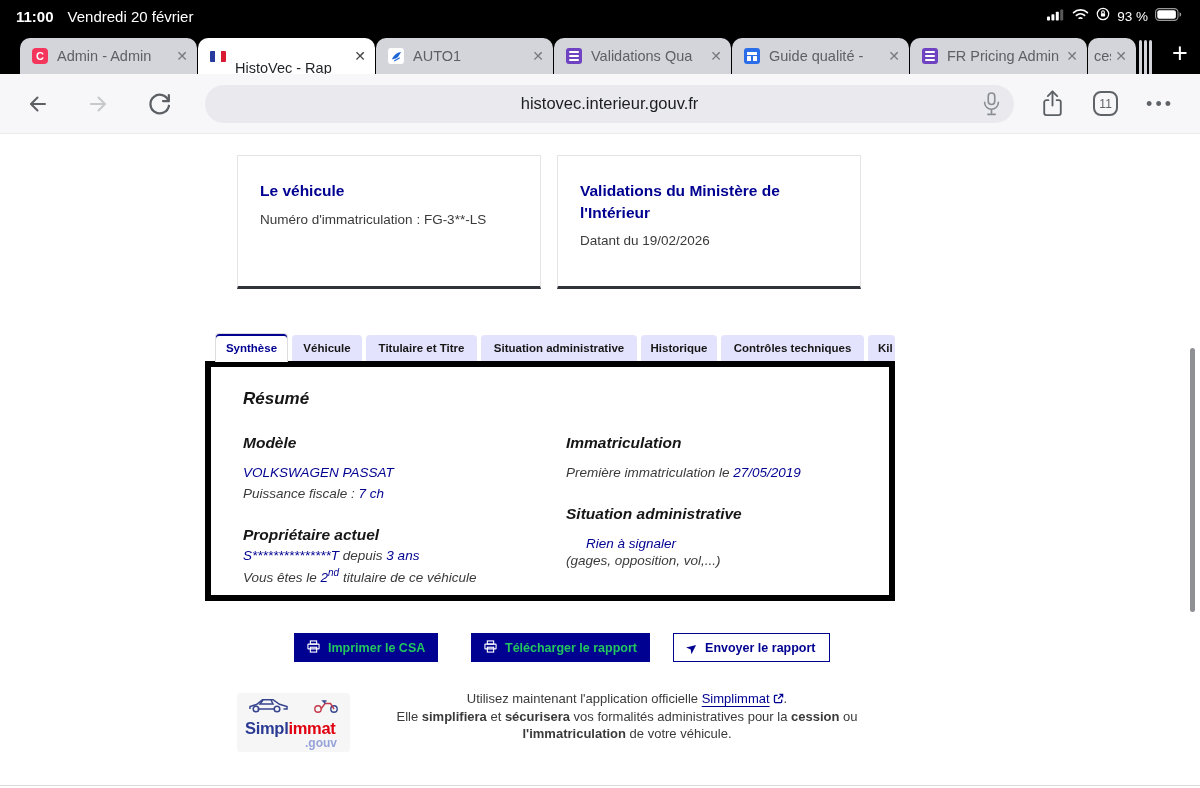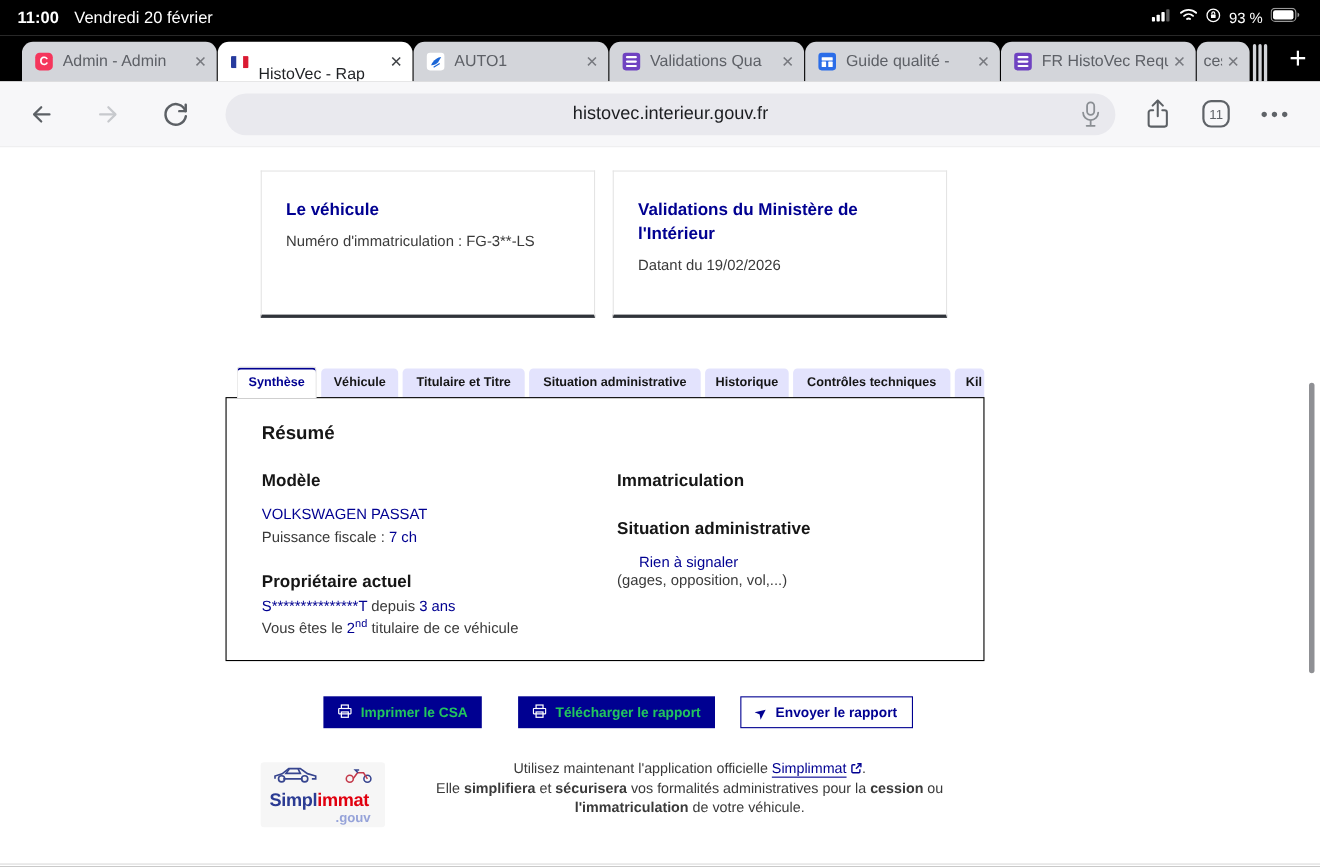--- a/index.html
+++ b/index.html
@@ -74,22 +74,22 @@
 
   .rtabs{position:absolute;left:205px;top:199px;width:690px;height:29px;display:flex;align-items:flex-end;gap:4px;
     box-sizing:border-box;padding-left:10px;overflow:hidden;z-index:2;}
   .rtab{flex:0 0 auto;display:flex;align-items:center;justify-content:center;height:26px;margin-bottom:1px;
     background:#e3e3fd;color:#161616;font-size:11.5px;font-weight:700;border-radius:4px 4px 0 0;
     white-space:nowrap;overflow:hidden;box-sizing:border-box;padding:0 4px;cursor:default;}
   .rtab.active{background:#fff;color:#000091;height:29px;margin-bottom:0;border:1px solid #ddd;border-bottom:none;
     box-shadow:inset 0 2px 0 #000091;}
   .rtab.clip{flex:1 1 auto;min-width:0;justify-content:flex-start;padding-left:10px;}
 
-  .panel{position:absolute;left:205px;top:227px;width:690px;height:240px;background:#fff;border:1px solid #000000;
-    box-sizing:border-box;padding:22px 0 0 32px;z-index:1;display:flex;flex-wrap:wrap;align-content:flex-start;}
+  .panel{position:absolute;left:205px;top:227px;width:690px;height:240px;background:#fff;border:6px solid #000000;
+    box-sizing:border-box;padding:22px 0 0 32px;z-index:1;display:flex;flex-wrap:wrap;align-content:flex-start;font-style:italic;}
   .panel-heading{width:100%;font-size:17px;font-weight:700;color:#161616;margin:0;}
   .col-left{width:323px;flex:none;}
   .col-right{flex:1;}
   .sec-h{font-size:15.5px;font-weight:700;color:#161616;margin:25px 0 0;}
   .tline{font-size:13.5px;color:#3a3a3a;}
   .blue{color:#000091;}
   .mt13{margin-top:13px;} .mt6{margin-top:6px;} .mt4{margin-top:4px;} .mt2{margin-top:2px;}
   .indent{padding-left:20px;}
   sup.ord{font-size:10px;}
 
@@ -218,21 +218,21 @@
       <span class="btab-close">✕</span>
     </div>
     <div class="btab">
       <span class="btab-fav">
           <span class="fav-purple">
             <i></i>
             <i></i>
             <i></i>
           </span>
         </span>
-      <span class="btab-title">FR HistoVec Requ</span>
+      <span class="btab-title">FR Pricing Admin</span>
       <span class="btab-close">✕</span>
     </div>
     <div class="btab partial">
       <span class="btab-title">ces</span>
       <span class="btab-close">✕</span>
     </div>
     <span class="tab-edges">
         <i></i>
         <i></i>
         <i></i>
@@ -307,20 +307,21 @@
       <div class="col-left">
         <h3 class="sec-h">Modèle</h3>
         <div class="tline blue mt13">VOLKSWAGEN PASSAT</div>
         <div class="tline mt6"><span>Puissance fiscale : </span><span class="blue">7 ch</span></div>
         <h3 class="sec-h">Propriétaire actuel</h3>
         <div class="tline mt4"><span class="blue">S***************T</span><span> depuis </span><span class="blue">3 ans</span></div>
         <div class="tline mt4"><span>Vous êtes le </span><span class="blue">2</span><sup class="ord blue">nd</sup><span> titulaire de ce véhicule</span></div>
       </div>
       <div class="col-right">
         <h3 class="sec-h">Immatriculation</h3>
+        <div class="tline mt13"><span>Première immatriculation le </span><span class="blue">27/05/2019</span></div>
         <h3 class="sec-h">Situation administrative</h3>
         <div class="tline blue mt13 indent">Rien à signaler</div>
         <div class="tline mt2">(gages, opposition, vol,...)</div>
       </div>
     </div>
 
     <button class="abtn solid btn-print">
       <span><svg width="13" height="13" viewBox="0 0 14 14" fill="none" stroke="#fff" stroke-width="1.2">
             <rect x="3.6" y="1" width="6.8" height="3.4"></rect>
             <rect x="1" y="4.4" width="12" height="5.2" rx="0.5"></rect>

